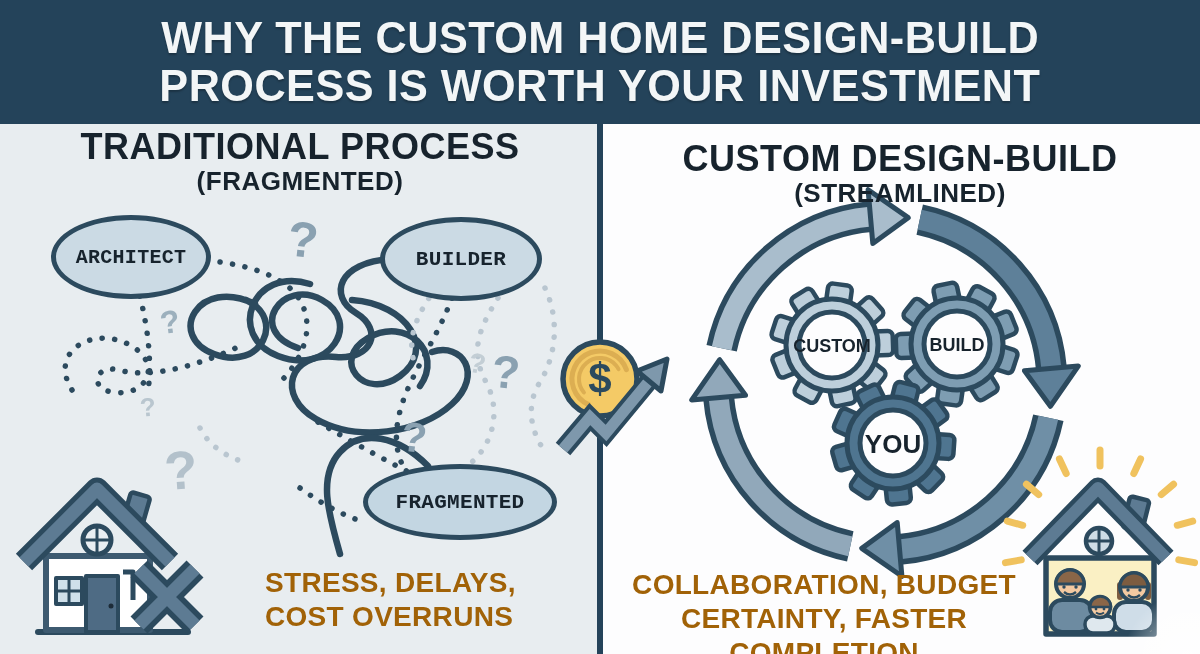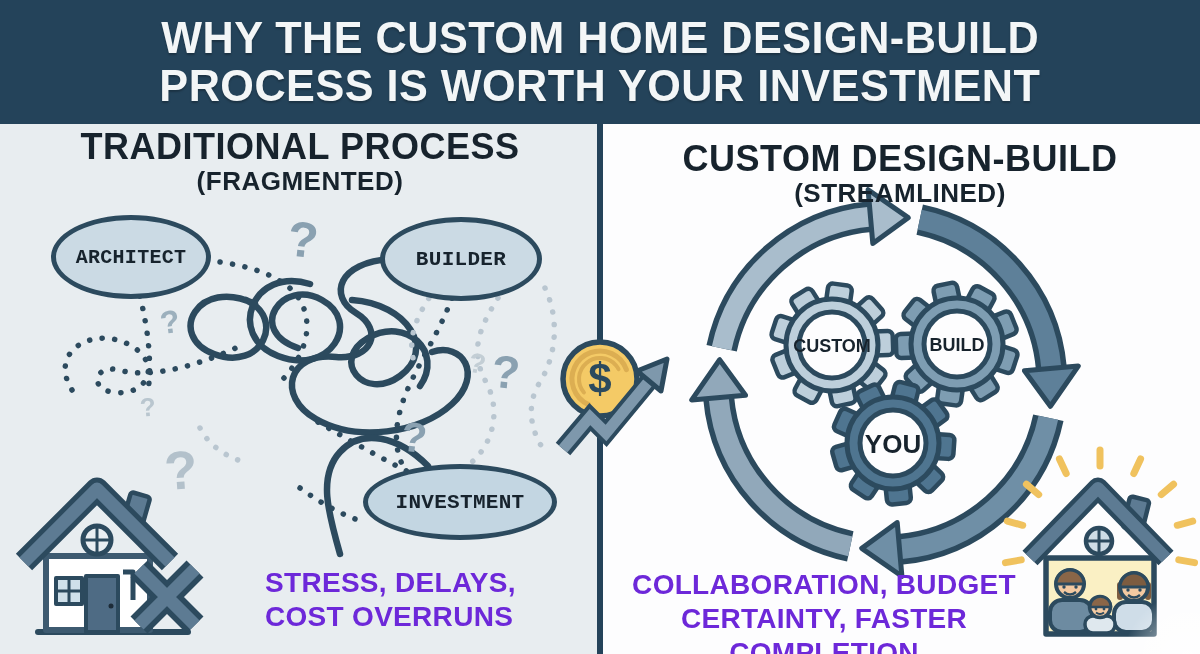--- a/index.html
+++ b/index.html
@@ -25,21 +25,21 @@
   svg.art{position:absolute;left:0;top:0;z-index:3;pointer-events:none;}
   
   .node{position:absolute;transform:translate(-50%,-50%);background:#cbdae4;border:5px solid #2c4a5e;
         border-radius:50%;display:flex;align-items:center;justify-content:center;z-index:4;
         color:#17232d;font-weight:800;letter-spacing:.3px;font-family:Liberation Mono, monospace;}
   
   .gear-label{position:absolute;transform:translate(-50%,-50%);z-index:4;color:#17232d;font-weight:800;}
   
   .qm{position:absolute;z-index:4;font-weight:800;line-height:1;}
   
-  .caption{position:absolute;z-index:4;color:#6d28d9;font-weight:800;font-size:28px;line-height:34px;letter-spacing:.3px;}
+  .caption{position:absolute;z-index:4;color:#a16207;font-weight:800;font-size:28px;line-height:34px;letter-spacing:.3px;}
   .caption.left-cap{left:265px;top:566px;text-align:left;}
   .caption.right-cap{left:598px;top:568px;width:452px;text-align:center;}
   
   .coin-symbol{position:absolute;left:600px;top:380px;transform:translate(-50%,-52%);z-index:4;
                color:#2c4a5e;font-size:42px;font-weight:800;}
   .corner-glow{position:absolute;left:1118px;top:588px;width:140px;height:140px;border-radius:50%;z-index:4;
                background:radial-gradient(circle,rgba(255,255,255,.85) 0%,rgba(255,255,255,0) 65%);}
 </style>
 </head>
 <body>
@@ -223,21 +223,21 @@
     </g>
   </svg>
 
   <div class="node" style="left:131px;top:257px;width:150px;height:74px;font-size:20px;">
     <span>ARCHITECT</span>
   </div>
   <div class="node" style="left:461px;top:259px;width:152px;height:74px;font-size:21px;">
     <span>BUILDER</span>
   </div>
   <div class="node" style="left:460px;top:502px;width:184px;height:66px;font-size:21px;background:#c3d6e2;">
-    <span>INVESTMENT</span>
+    <span>FRAGMENTED</span>
   </div>
 
   <span class="qm" style="left:303px;top:240px;font-size:50px;color:#8aa1b1;transform:translate(-50%,-50%) rotate(6deg);">?</span>
   <span class="qm" style="left:170px;top:322px;font-size:32px;color:#9cb0bd;transform:translate(-50%,-50%) rotate(-8deg);">?</span>
   <span class="qm" style="left:506px;top:372px;font-size:46px;color:#8aa1b1;transform:translate(-50%,-50%) rotate(5deg);">?</span>
   <span class="qm" style="left:477px;top:364px;font-size:28px;color:#c3ced5;transform:translate(-50%,-50%) rotate(12deg);">?</span>
   <span class="qm" style="left:148px;top:407px;font-size:26px;color:#b9c6cf;transform:translate(-50%,-50%) rotate(-5deg);">?</span>
   <span class="qm" style="left:414px;top:438px;font-size:42px;color:#8aa1b1;transform:translate(-50%,-50%) rotate(7deg);">?</span>
   <span class="qm" style="left:181px;top:470px;font-size:54px;color:#b3c1cb;transform:translate(-50%,-50%) rotate(-4deg);">?</span>
 

